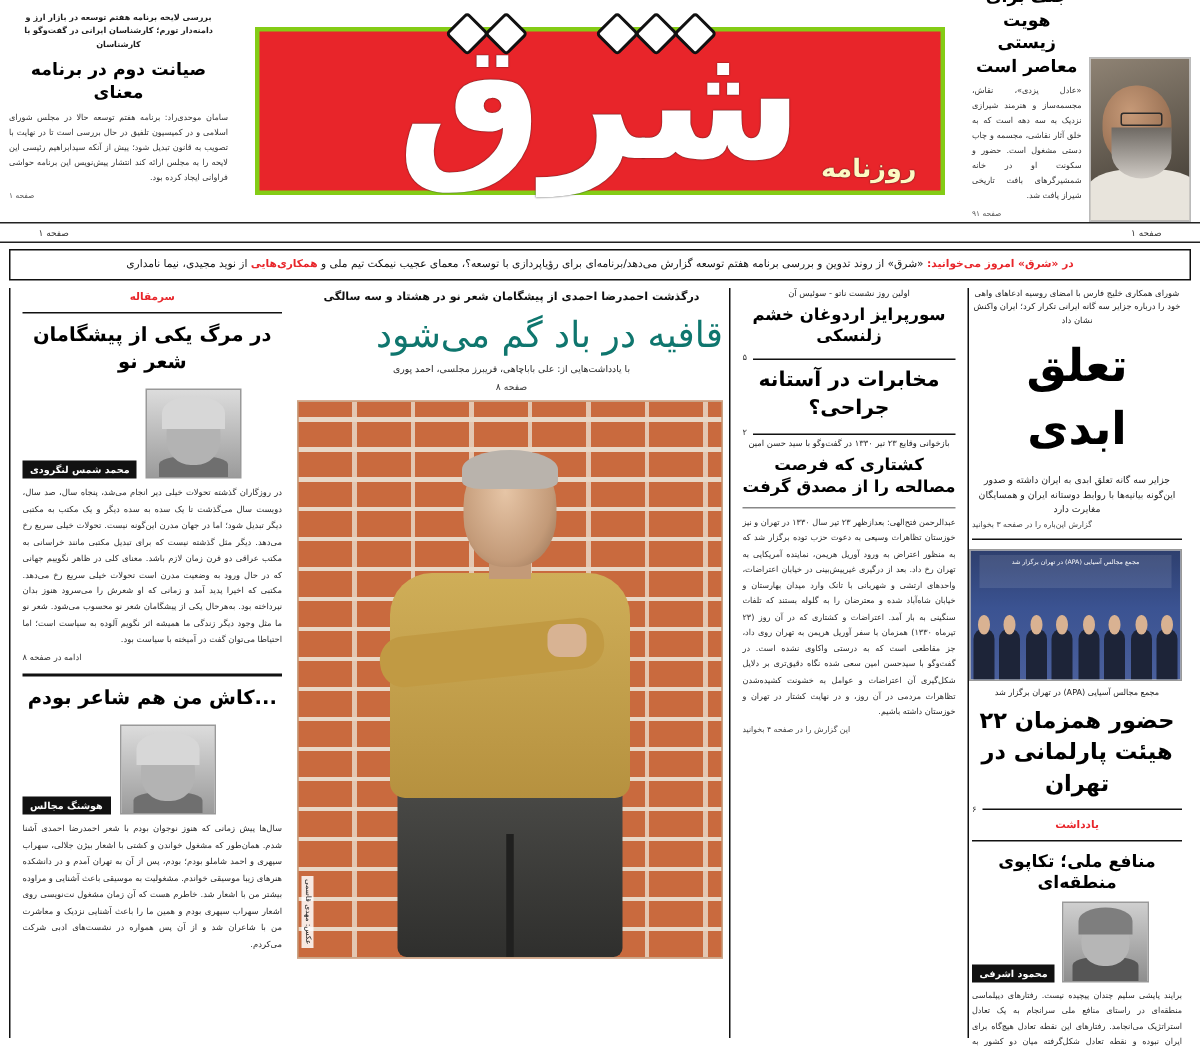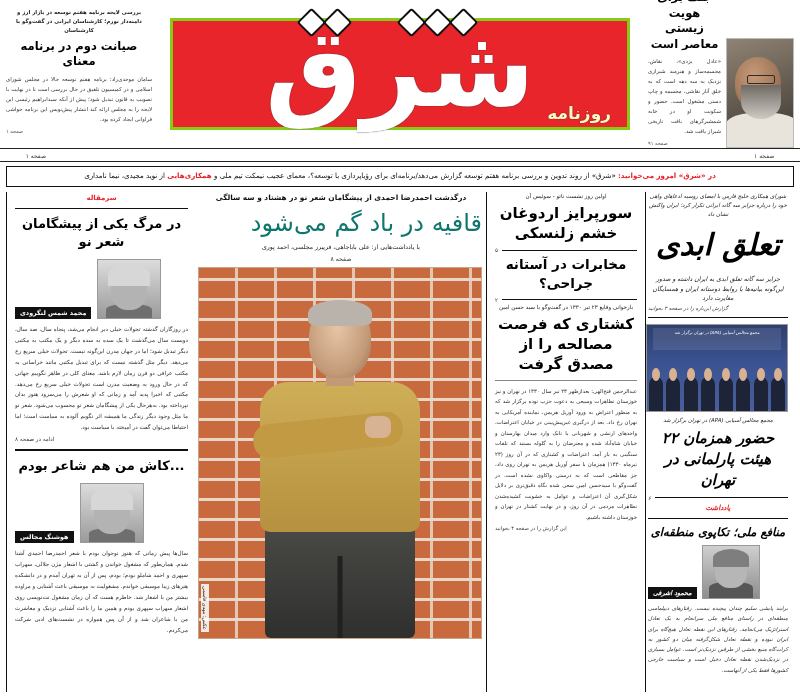--- a/index.html
+++ b/index.html
@@ -87,21 +87,21 @@
     font-size:7.1px;line-height:1.5;text-align:center;color:#111;
   }
   .teaser .hl{color:var(--brand,#e8252a);font-weight:bold;}
 
   
   .content{display:flex;flex-direction:row-reverse;height:505px;padding:5px 6px 0;box-sizing:border-box;gap:0;}
   .col{box-sizing:border-box;position:relative;}
   .col-right{width:190px;padding:0 8px 0 8px;border-left:1px solid #111;}
   .col-center{width:290px;padding:0 4px;}
   .col-midleft{width:160px;padding:0 8px;border-left:1px solid #111;border-right:1px solid #111;}
-  .col-left{width:148px;padding:0 6px 0 2px;font-style:italic;}
+  .col-left{width:148px;padding:0 6px 0 2px;}
 
   .rule{border-top:1px solid #111;margin:6px 0;}
   .rule-thick{border-top:2.5px solid #111;margin:7px 0 5px;}
   .rule-thin{border-top:1px solid #888;margin:5px 0;}
 
   .sec-label{
     font-size:7px;color:var(--brand,#e8252a);font-weight:bold;text-align:center;letter-spacing:1px;margin:2px 0 3px;
   }
   .op-head{font-size:13px;font-weight:bold;line-height:1.4;text-align:center;margin:6px 0 8px;color:#000;}
   .op-row{display:flex;flex-direction:row-reverse;align-items:flex-end;gap:6px;margin-bottom:5px;}
@@ -154,21 +154,21 @@
     background:linear-gradient(180deg,#4b4b48,#2f2f2d);border-radius:6px;
   }
   .fg-gap{position:absolute;left:50%;transform:translateX(-50%);bottom:0;width:5px;height:82px;background:#20201f;}
   .photo-credit{
     position:absolute;left:2px;bottom:6px;writing-mode:vertical-rl;font-size:5px;color:#222;
     background:rgba(255,255,255,.85);padding:2px 1px;
   }
 
   
   .m-kicker{font-size:5.6px;text-align:center;color:#222;line-height:1.6;margin-bottom:2px;}
-  .m-head{font-size:15px;font-weight:bold;text-align:center;line-height:1.35;margin:2px 0 4px;color:#000;}
+  .m-head{font-size:11px;font-weight:bold;text-align:center;line-height:1.35;margin:2px 0 4px;color:#000;}
   .m-head-sm{font-size:13.5px;font-weight:bold;text-align:center;line-height:1.4;margin:2px 0 4px;color:#000;}
   .m-body{font-size:5.4px;line-height:1.95;text-align:justify;color:#2b2b2b;}
   .m-cont{font-size:5.2px;text-align:left;color:#444;margin-top:3px;}
   .pg-mark{font-size:5.6px;color:#333;text-align:right;}
   .pg-row{display:flex;flex-direction:row-reverse;align-items:center;gap:4px;}
   .pg-row .ln{flex:1;border-top:1px solid #111;}
 
   
   .l-body{font-size:5.4px;line-height:1.9;text-align:justify;color:#2b2b2b;}
   .l-cont{font-size:5.2px;text-align:left;color:#444;margin:3px 0;}

